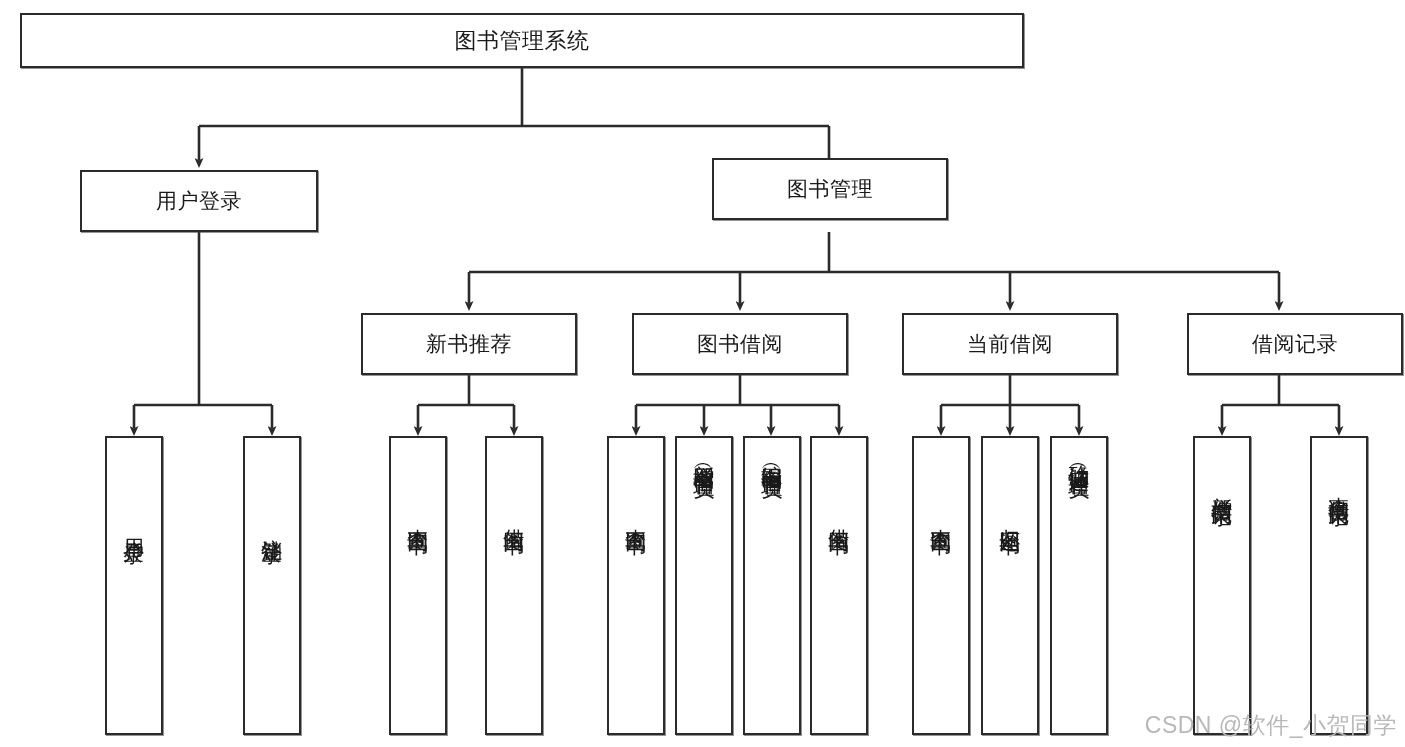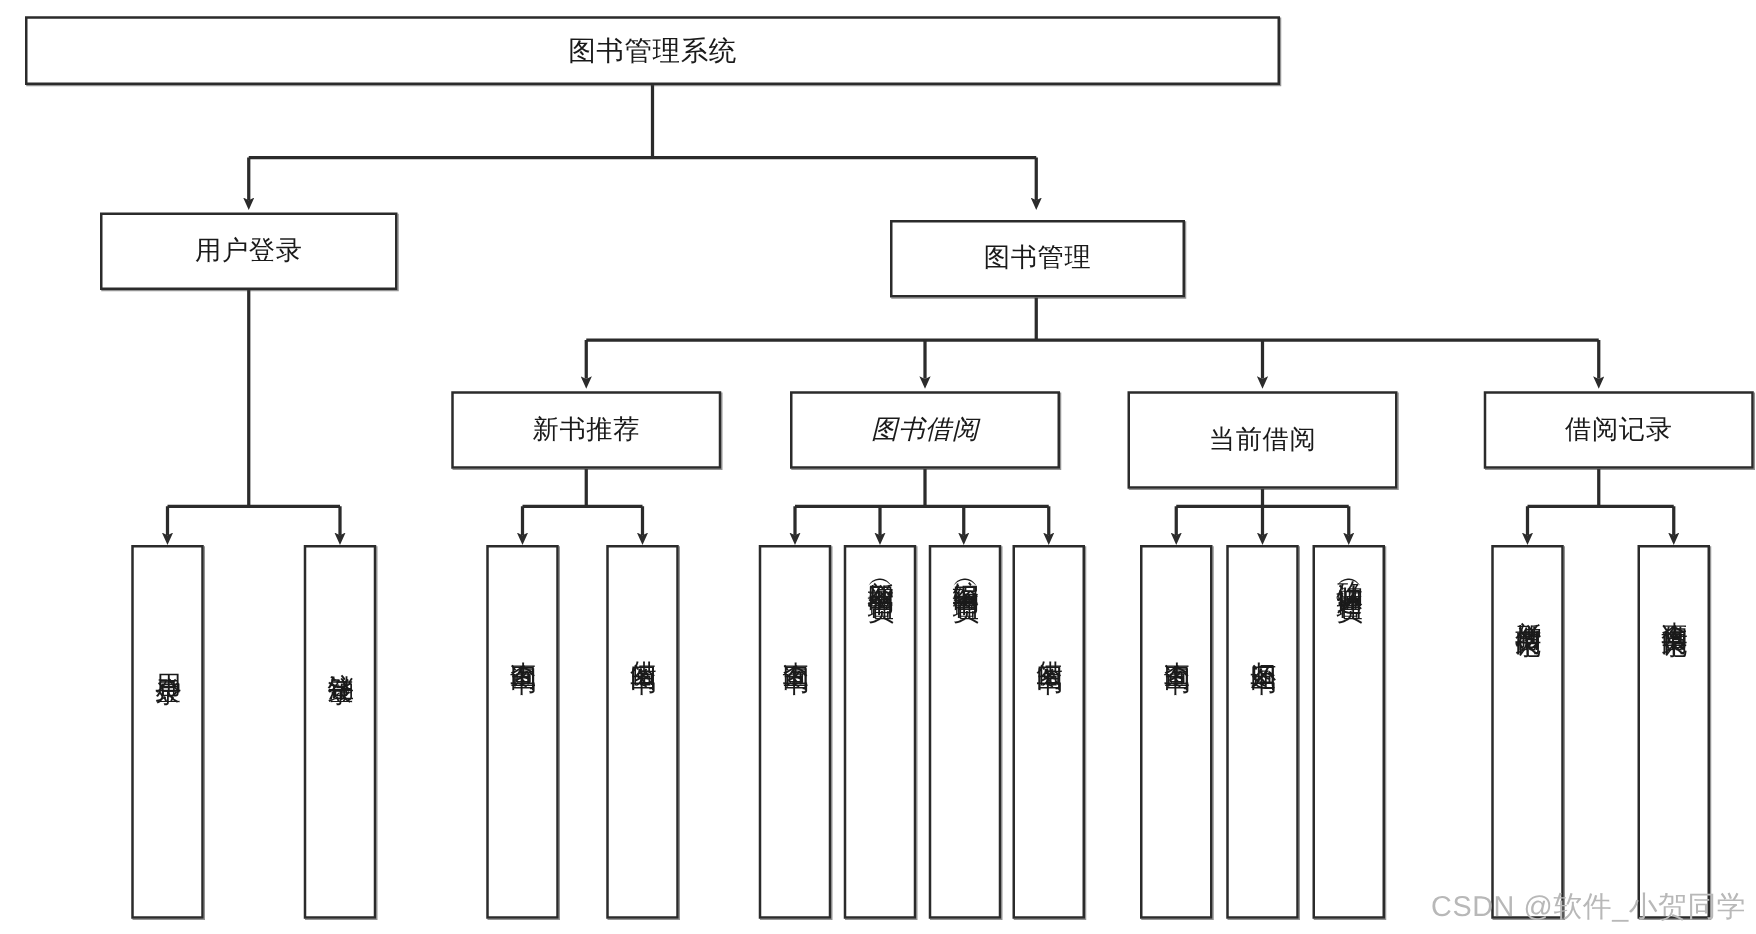--- a/index.html
+++ b/index.html
@@ -127,31 +127,31 @@
     </g>
   </svg>
 
   <div class="node horiz root" style="left:20px; top:13px; width:1004px; height:55px;">
     <span class="label">图书管理系统</span>
   </div>
 
   <div class="node horiz" style="left:80px; top:170px; width:238px; height:62px;">
     <span class="label">用户登录</span>
   </div>
-  <div class="node horiz" style="left:712px; top:176px; width:236px; height:62px;">
+  <div class="node horiz" style="left:712px; top:158px; width:236px; height:62px;">
     <span class="label">图书管理</span>
   </div>
 
   <div class="node horiz" style="left:361px; top:313px; width:216px; height:62px;">
     <span class="label">新书推荐</span>
   </div>
-  <div class="node horiz" style="left:632px; top:313px; width:216px; height:62px;font-style:italic;">
+  <div class="node horiz" style="left:632px; top:313px; width:216px; height:62px;">
     <span class="label">图书借阅</span>
   </div>
-  <div class="node horiz" style="left:902px; top:313px; width:216px; height:78px;">
+  <div class="node horiz" style="left:902px; top:313px; width:216px; height:62px;">
     <span class="label">当前借阅</span>
   </div>
   <div class="node horiz" style="left:1171px; top:313px; width:216px; height:62px;margin-left:16px;">
     <span class="label">借阅记录</span>
   </div>
 
   <div class="node vert" style="left:105px; top:436px; width:58px; height:299px; padding-top:84px;">
     <span class="label">用户登录</span>
   </div>
   <div class="node vert" style="left:243px; top:436px; width:58px; height:299px; padding-top:84px;">

